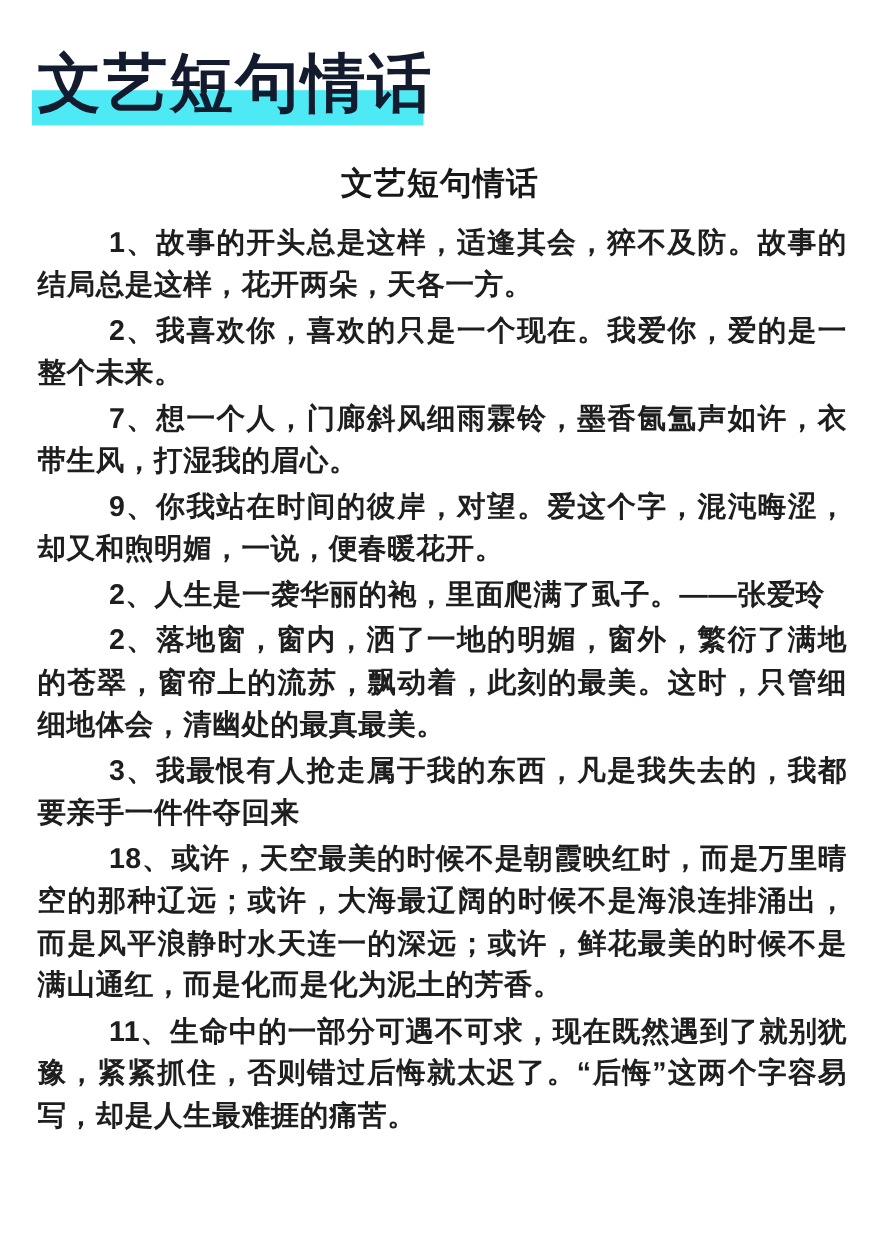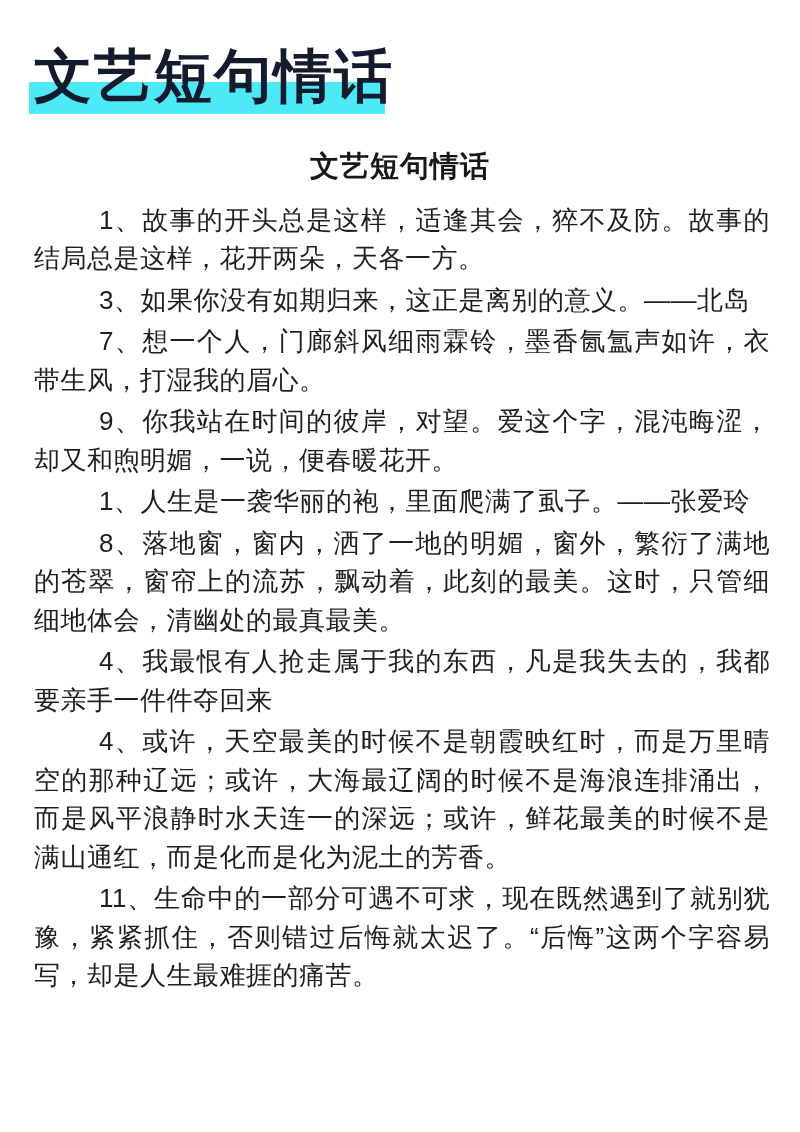--- a/index.html
+++ b/index.html
@@ -47,21 +47,21 @@
     color: #181818;
     letter-spacing: 1px;
   }
   .quote-list {
     padding: 14px 30px 0 34px;
   }
   .quote-list p {
     margin: 0 0 3px 0;
     font-size: 26px;
     line-height: 38.5px;
-    font-weight: 400;
+    font-weight: 700;
     color: #1e1e1e;
     text-align: justify;
     text-justify: inter-ideograph;
     text-indent: 2.5em;
     letter-spacing: 0.5px;
   }
 </style>
 </head>
 <body>
 
@@ -69,21 +69,21 @@
   <div class="main-title">
     <span class="highlight-bar"></span>
     <span class="title-text">文艺短句情话</span>
   </div>
 </div>
 
 <div class="article-heading">文艺短句情话</div>
 
 <div class="quote-list">
   <p>1、故事的开头总是这样，适逢其会，猝不及防。故事的结局总是这样，花开两朵，天各一方。</p>
-  <p>3、如果你没有如期归来，这正是离别的意义。——北岛</p>
+  <p>2、我喜欢你，喜欢的只是一个现在。我爱你，爱的是一整个未来。</p>
   <p>7、想一个人，门廊斜风细雨霖铃，墨香氤氲声如许，衣带生风，打湿我的眉心。</p>
   <p>9、你我站在时间的彼岸，对望。爱这个字，混沌晦涩，却又和煦明媚，一说，便春暖花开。</p>
-  <p>1、人生是一袭华丽的袍，里面爬满了虱子。——张爱玲</p>
-  <p>8、落地窗，窗内，洒了一地的明媚，窗外，繁衍了满地的苍翠，窗帘上的流苏，飘动着，此刻的最美。这时，只管细细地体会，清幽处的最真最美。</p>
-  <p>4、我最恨有人抢走属于我的东西，凡是我失去的，我都要亲手一件件夺回来</p>
-  <p>4、或许，天空最美的时候不是朝霞映红时，而是万里晴空的那种辽远；或许，大海最辽阔的时候不是海浪连排涌出，而是风平浪静时水天连一的深远；或许，鲜花最美的时候不是满山通红，而是化而是化为泥土的芳香。</p>
+  <p>2、人生是一袭华丽的袍，里面爬满了虱子。——张爱玲</p>
+  <p>2、落地窗，窗内，洒了一地的明媚，窗外，繁衍了满地的苍翠，窗帘上的流苏，飘动着，此刻的最美。这时，只管细细地体会，清幽处的最真最美。</p>
+  <p>3、我最恨有人抢走属于我的东西，凡是我失去的，我都要亲手一件件夺回来</p>
+  <p>18、或许，天空最美的时候不是朝霞映红时，而是万里晴空的那种辽远；或许，大海最辽阔的时候不是海浪连排涌出，而是风平浪静时水天连一的深远；或许，鲜花最美的时候不是满山通红，而是化而是化为泥土的芳香。</p>
   <p>11、生命中的一部分可遇不可求，现在既然遇到了就别犹豫，紧紧抓住，否则错过后悔就太迟了。“后悔”这两个字容易写，却是人生最难捱的痛苦。</p>
 </div>
 
 </body></html>

